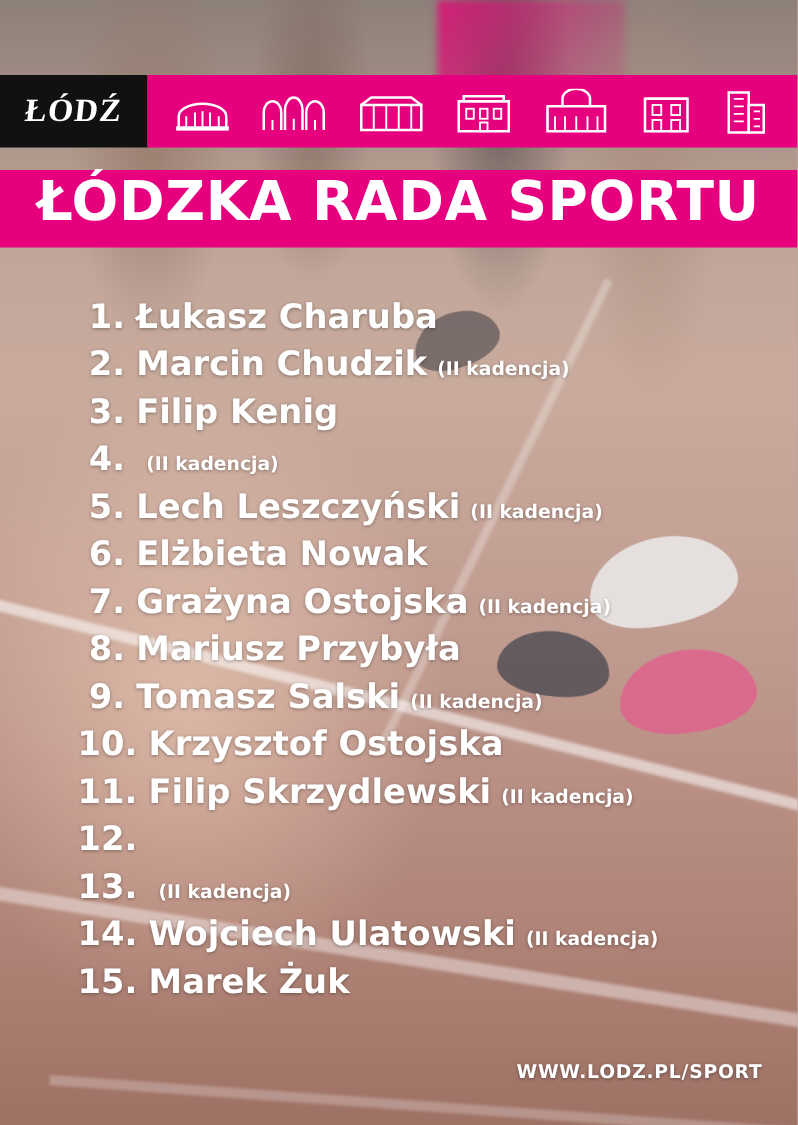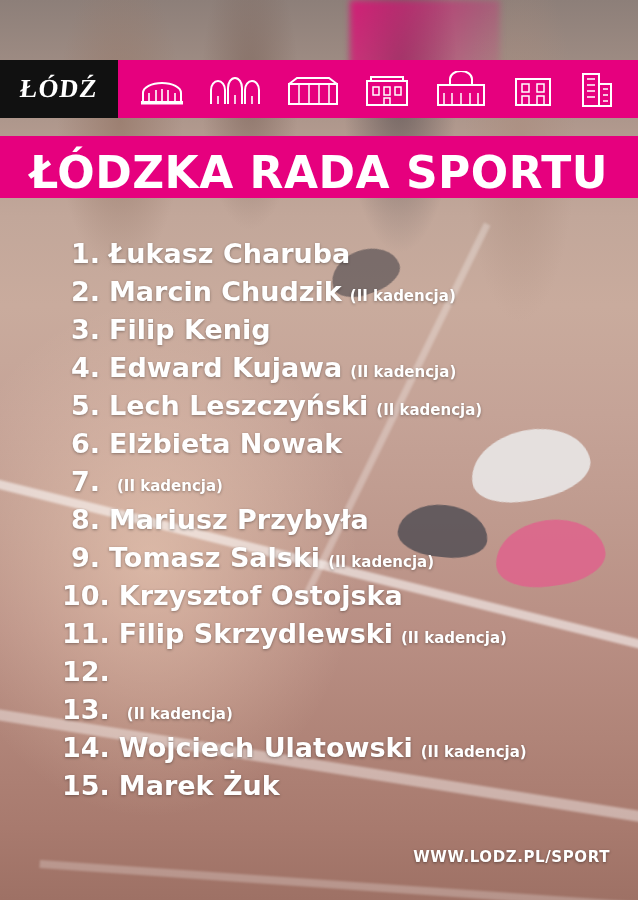--- a/index.html
+++ b/index.html
@@ -111,21 +111,21 @@
   }
   .icon-strip svg { display: block; }
 
   
   .title-band {
     position: absolute;
     left: 0; top: 136px;
     width: 638px; height: 62px;
     background: #e6007e;
     display: flex;
-    align-items: flex-end;
+    align-items: flex-start;
     justify-content: center;
   }
   .title-band h1 {
     margin: 0;
     color: #fff;
     font-size: 44px;
     font-weight: bold;
     letter-spacing: 0.5px;
     font-family: "DejaVu Sans", sans-serif;
     white-space: nowrap;
@@ -291,35 +291,35 @@
       <span class="name">Marcin Chudzik</span>
       <span class="note">(II kadencja)</span>
     </div>
     <div class="row">
       <span class="num">3.</span>
       <span class="name">Filip Kenig</span>
 
     </div>
     <div class="row">
       <span class="num">4.</span>
-      <span class="name">Edward Kujawa</span>
       <span class="note">(II kadencja)</span>
     </div>
     <div class="row">
       <span class="num">5.</span>
       <span class="name">Lech Leszczyński</span>
       <span class="note">(II kadencja)</span>
     </div>
     <div class="row">
       <span class="num">6.</span>
       <span class="name">Elżbieta Nowak</span>
 
     </div>
     <div class="row">
       <span class="num">7.</span>
+      <span class="name">Grażyna Ostojska</span>
       <span class="note">(II kadencja)</span>
     </div>
     <div class="row">
       <span class="num">8.</span>
       <span class="name">Mariusz Przybyła</span>
 
     </div>
     <div class="row">
       <span class="num">9.</span>
       <span class="name">Tomasz Salski</span>

